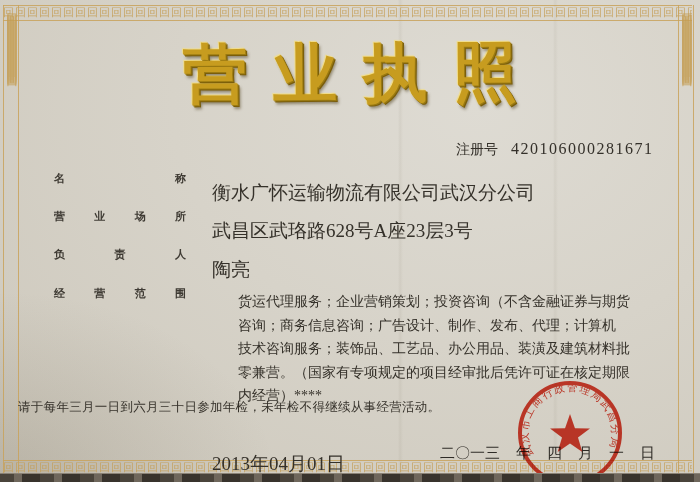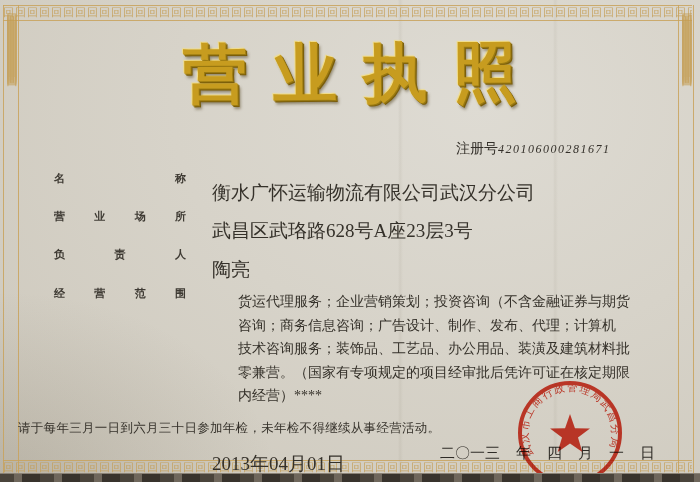--- a/index.html
+++ b/index.html
@@ -37,35 +37,35 @@
   .gk::before{content:"回回回回回回回回回回回回回回回回回回回回回回回回回回回回回回回回回回回回回回回回回回回回回回回回回回回回回回回回回回回回回回回回";}
   
   .title{
     position:absolute;left:0;right:0;top:30px;margin:0;
     text-align:center;font-family:"Liberation Sans",sans-serif;
     font-size:64px;font-weight:900;letter-spacing:26px;padding-left:26px;
     color:#c79c1f;transform:rotate(-0.5deg);
     text-shadow:1px 1px 0 #9a7a12,2px 2px 0 #7a5d0a,3px 4px 3px rgba(60,45,5,.45),-1px -1px 1px #f2dd85;
   }
   
-  .reg{position:absolute;left:456px;top:140px;display:flex;align-items:baseline;color:#34302a;}
+  .reg{position:absolute;left:456px;top:140px;display:flex;gap:13px;align-items:baseline;color:#34302a;}
   .reg-label{font-size:14px;}
-  .reg-num{font-size:12px;letter-spacing:1.5px;font-style:italic;}
+  .reg-num{font-size:16px;letter-spacing:1.5px;}
   
   .flabel{
     position:absolute;left:54px;width:132px;
     font-size:11px;color:#3e3a33;font-weight:600;
     text-align:justify;text-align-last:justify;
   }
   .fvalue{position:absolute;left:212px;color:#35312a;font-size:19px;}
   .scope-text{
     position:absolute;left:214px;top:290px;width:430px;
     color:#35312a;font-size:14px;line-height:23.5px;white-space:pre-line;margin-left:24px;
   }
-  .note{position:absolute;left:18px;top:420px;font-size:12.5px;color:#35312a;letter-spacing:.3px;}
+  .note{position:absolute;left:18px;top:399px;font-size:12.5px;color:#35312a;letter-spacing:.3px;}
   .issue-date{
     position:absolute;left:440px;top:444px;width:215px;
     display:flex;justify-content:space-between;
     font-size:15px;color:#2e2b26;
   }
   
   .seal{position:absolute;left:514px;top:377px;width:112px;height:112px;mix-blend-mode:multiply;opacity:.95;}
   
   .photo-edge{
     position:absolute;left:0;right:0;bottom:0;height:8px;

